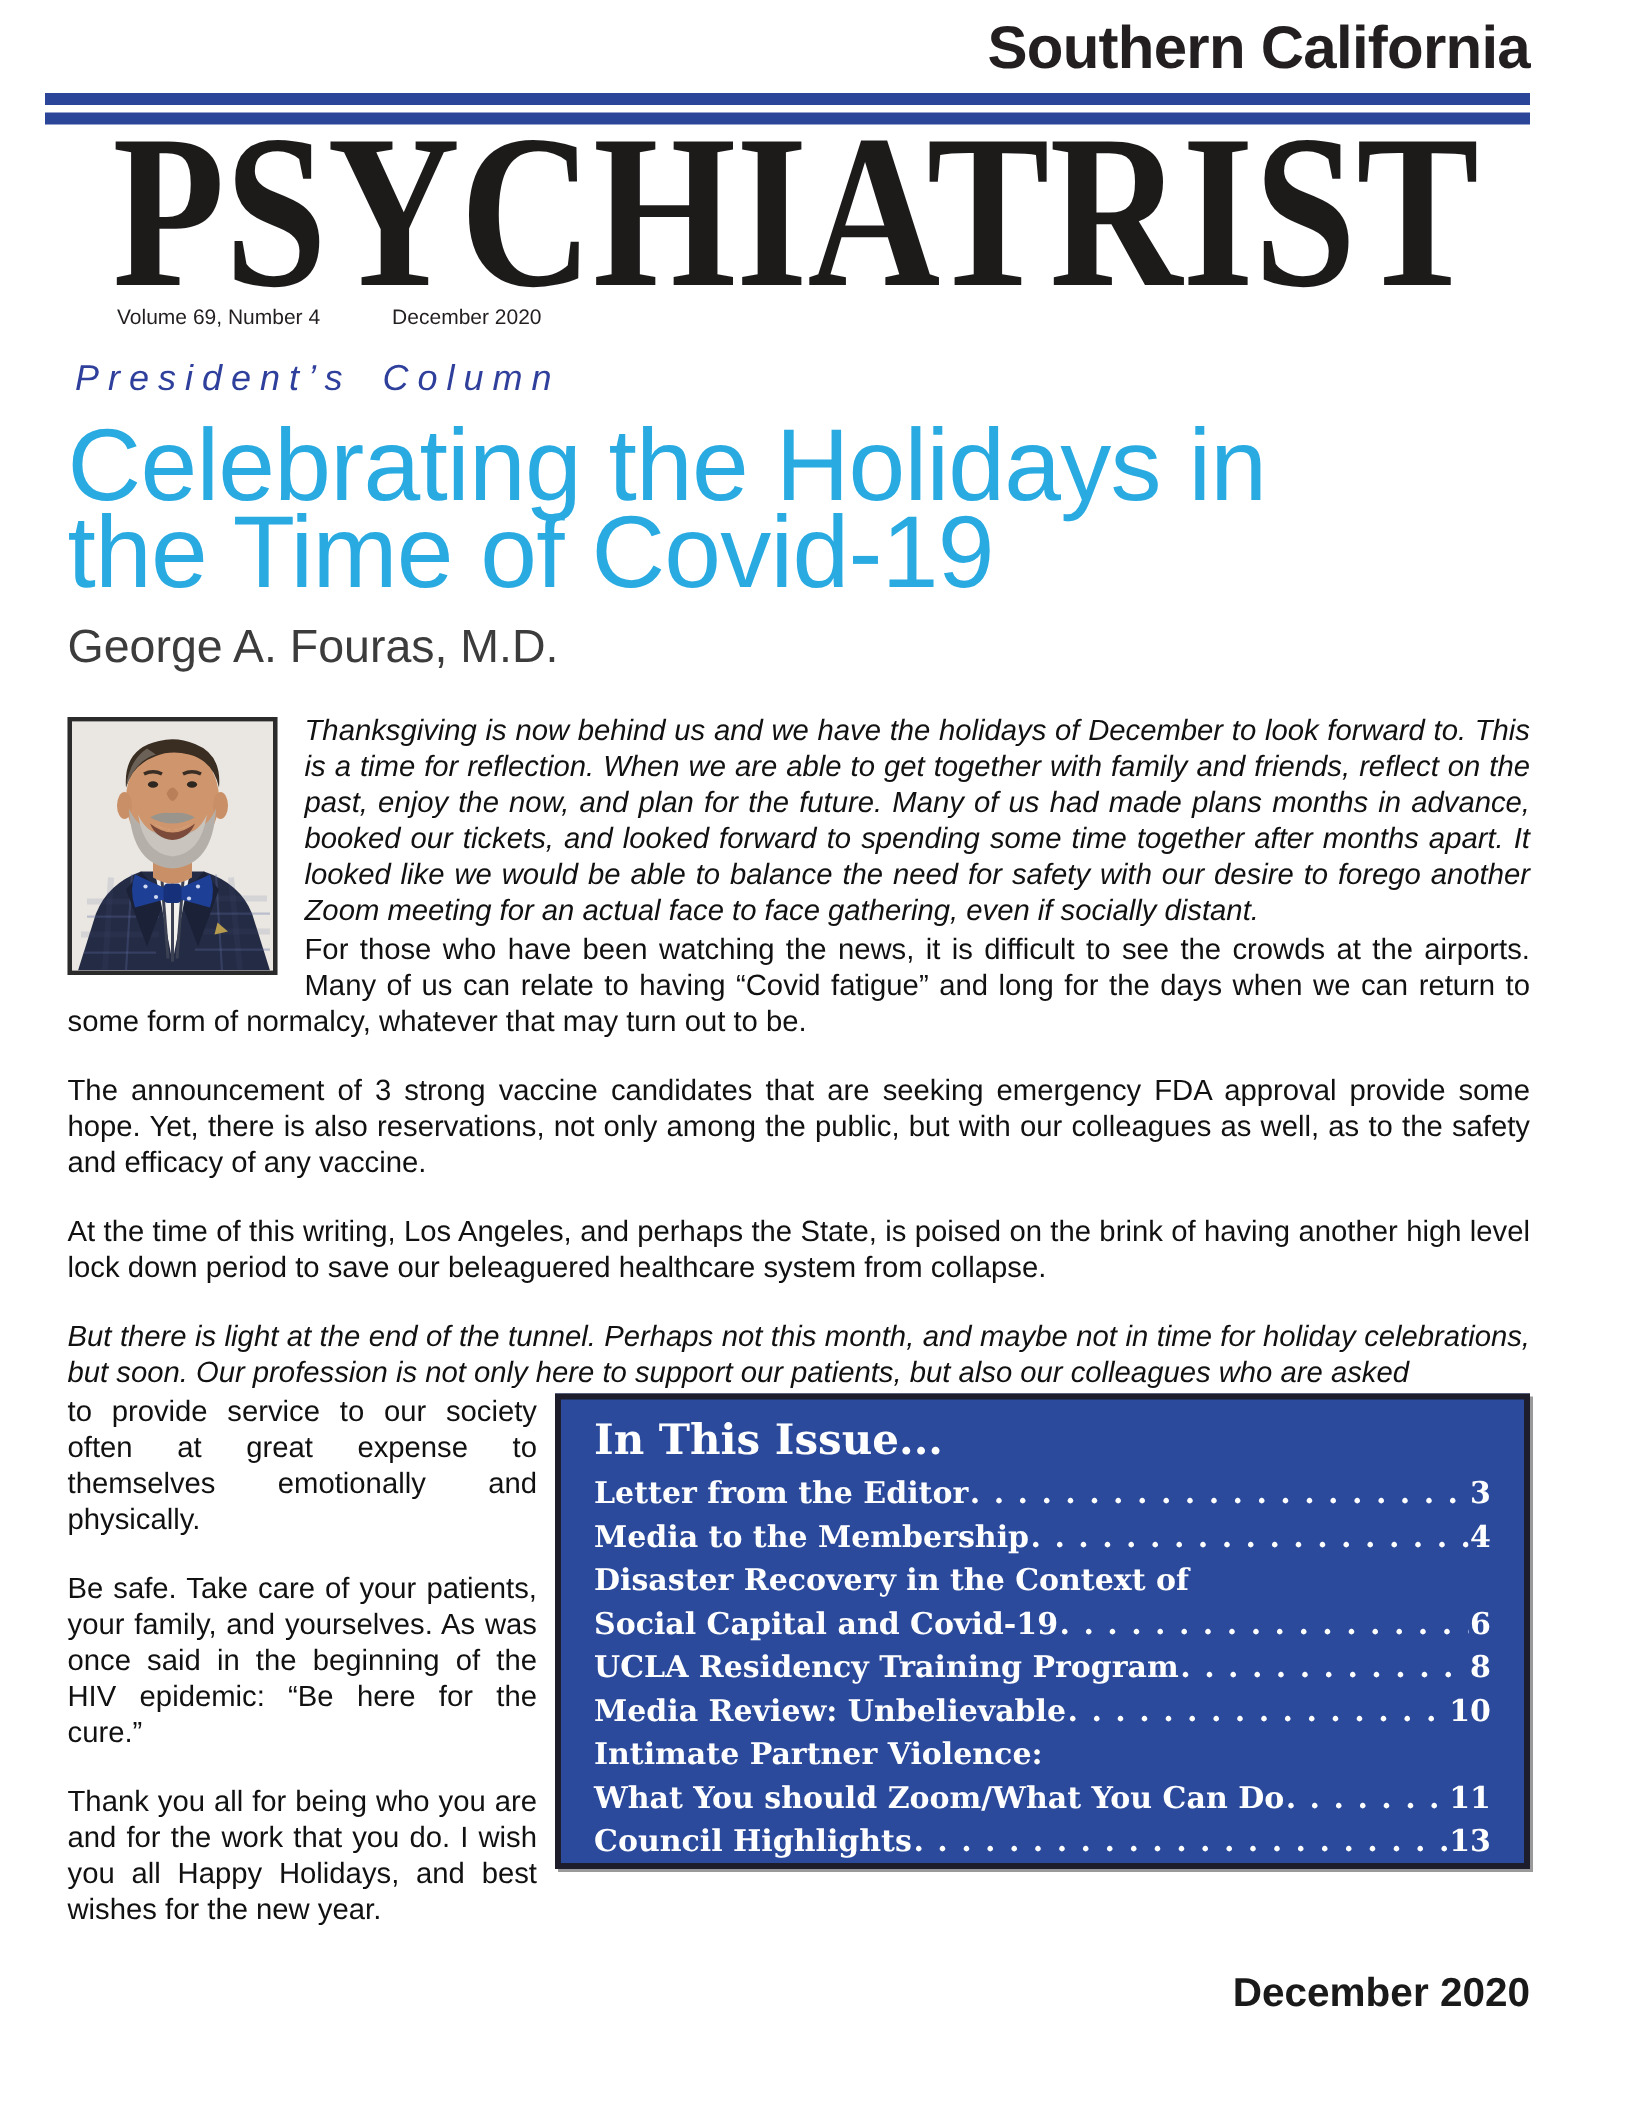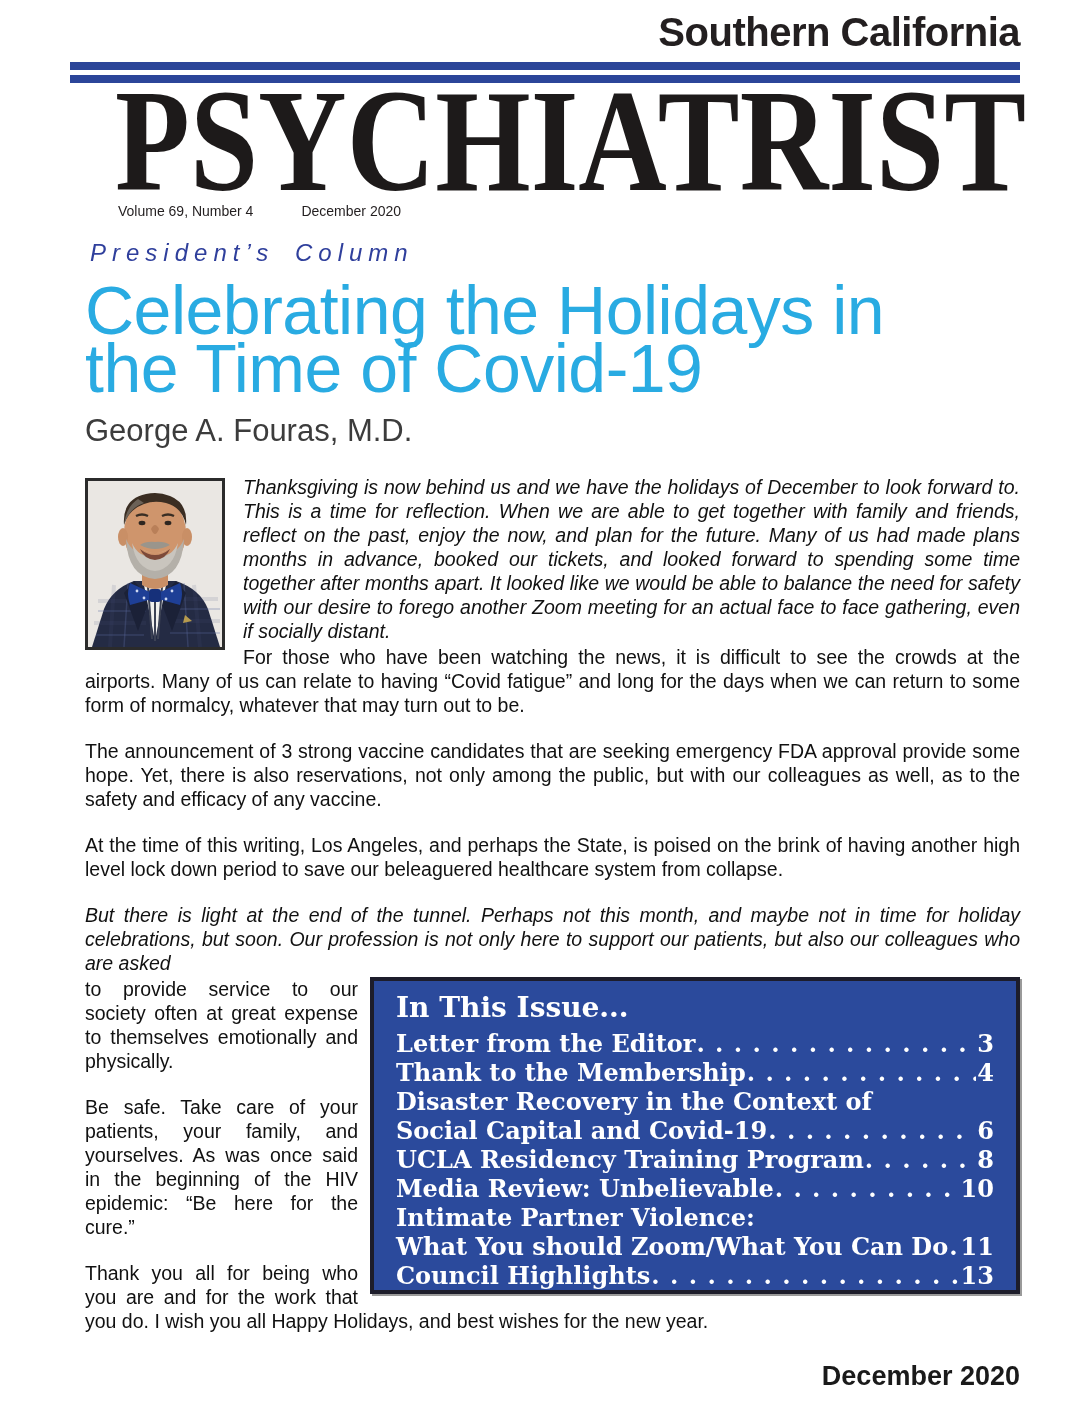--- a/index.html
+++ b/index.html
@@ -12,21 +12,20 @@
   }
   *{box-sizing:border-box;}
   html,body{margin:0;padding:0;background:#ffffff;}
   .page{
     position:relative;
     width:1087px;height:1408px;
     overflow:hidden;
     background:#ffffff;
     font-family:"Liberation Sans", sans-serif;
     color:var(--text-black);
-    padding-left:40px;
   }
   .content{padding:0 67px 0 45px;}
 
   
   .region-name{
     padding-top:10px;
     text-align:right;
     font-size:40px;
     font-weight:bold;
     letter-spacing:-0.5px;
@@ -105,21 +104,21 @@
     background:var(--toc-bg);
     border:4px solid var(--toc-border);
     box-shadow:2px 2px 0 #9a9a9a;
     padding:10px 22px 12px 22px;
     color:#ffffff;
     font-family:"DejaVu Serif", serif;
     text-align:left;
     font-weight:bold;
   }
   .toc-heading{font-size:28px;line-height:34px;margin-bottom:4px;}
-  .toc-line{display:flex;align-items:baseline;font-size:24px;line-height:29px;}
+  .toc-line{display:flex;align-items:baseline;font-size:20px;line-height:29px;}
   .toc-label{white-space:nowrap;}
   .toc-dots{
     flex:1;overflow:hidden;white-space:nowrap;margin:0 1px;
   }
   .toc-dots::after{
     content:" . . . . . . . . . . . . . . . . . . . . . . . . . . . . . . . . . . . . . . . . . . . . . . . . . . . . . . . . . . . .";
     letter-spacing:1px;
   }
   .toc-page{white-space:nowrap;}
 
@@ -248,21 +247,21 @@
 
       <aside class="toc-box">
         <div class="toc-heading">In This Issue...</div>
         <div>
             <div class="toc-line">
               <span class="toc-label">Letter from the Editor</span>
               <span class="toc-dots"></span>
               <span class="toc-page">3</span>
             </div>
             <div class="toc-line">
-              <span class="toc-label">Thank to the Membership</span>
+              <span class="toc-label">Media to the Membership</span>
               <span class="toc-dots"></span>
               <span class="toc-page">4</span>
             </div>
             <div class="toc-line">
               <span class="toc-label">Disaster Recovery in the Context of</span>
             </div>
             <div class="toc-line">
               <span class="toc-label">Social Capital and Covid-19</span>
               <span class="toc-dots"></span>
               <span class="toc-page">6</span>

